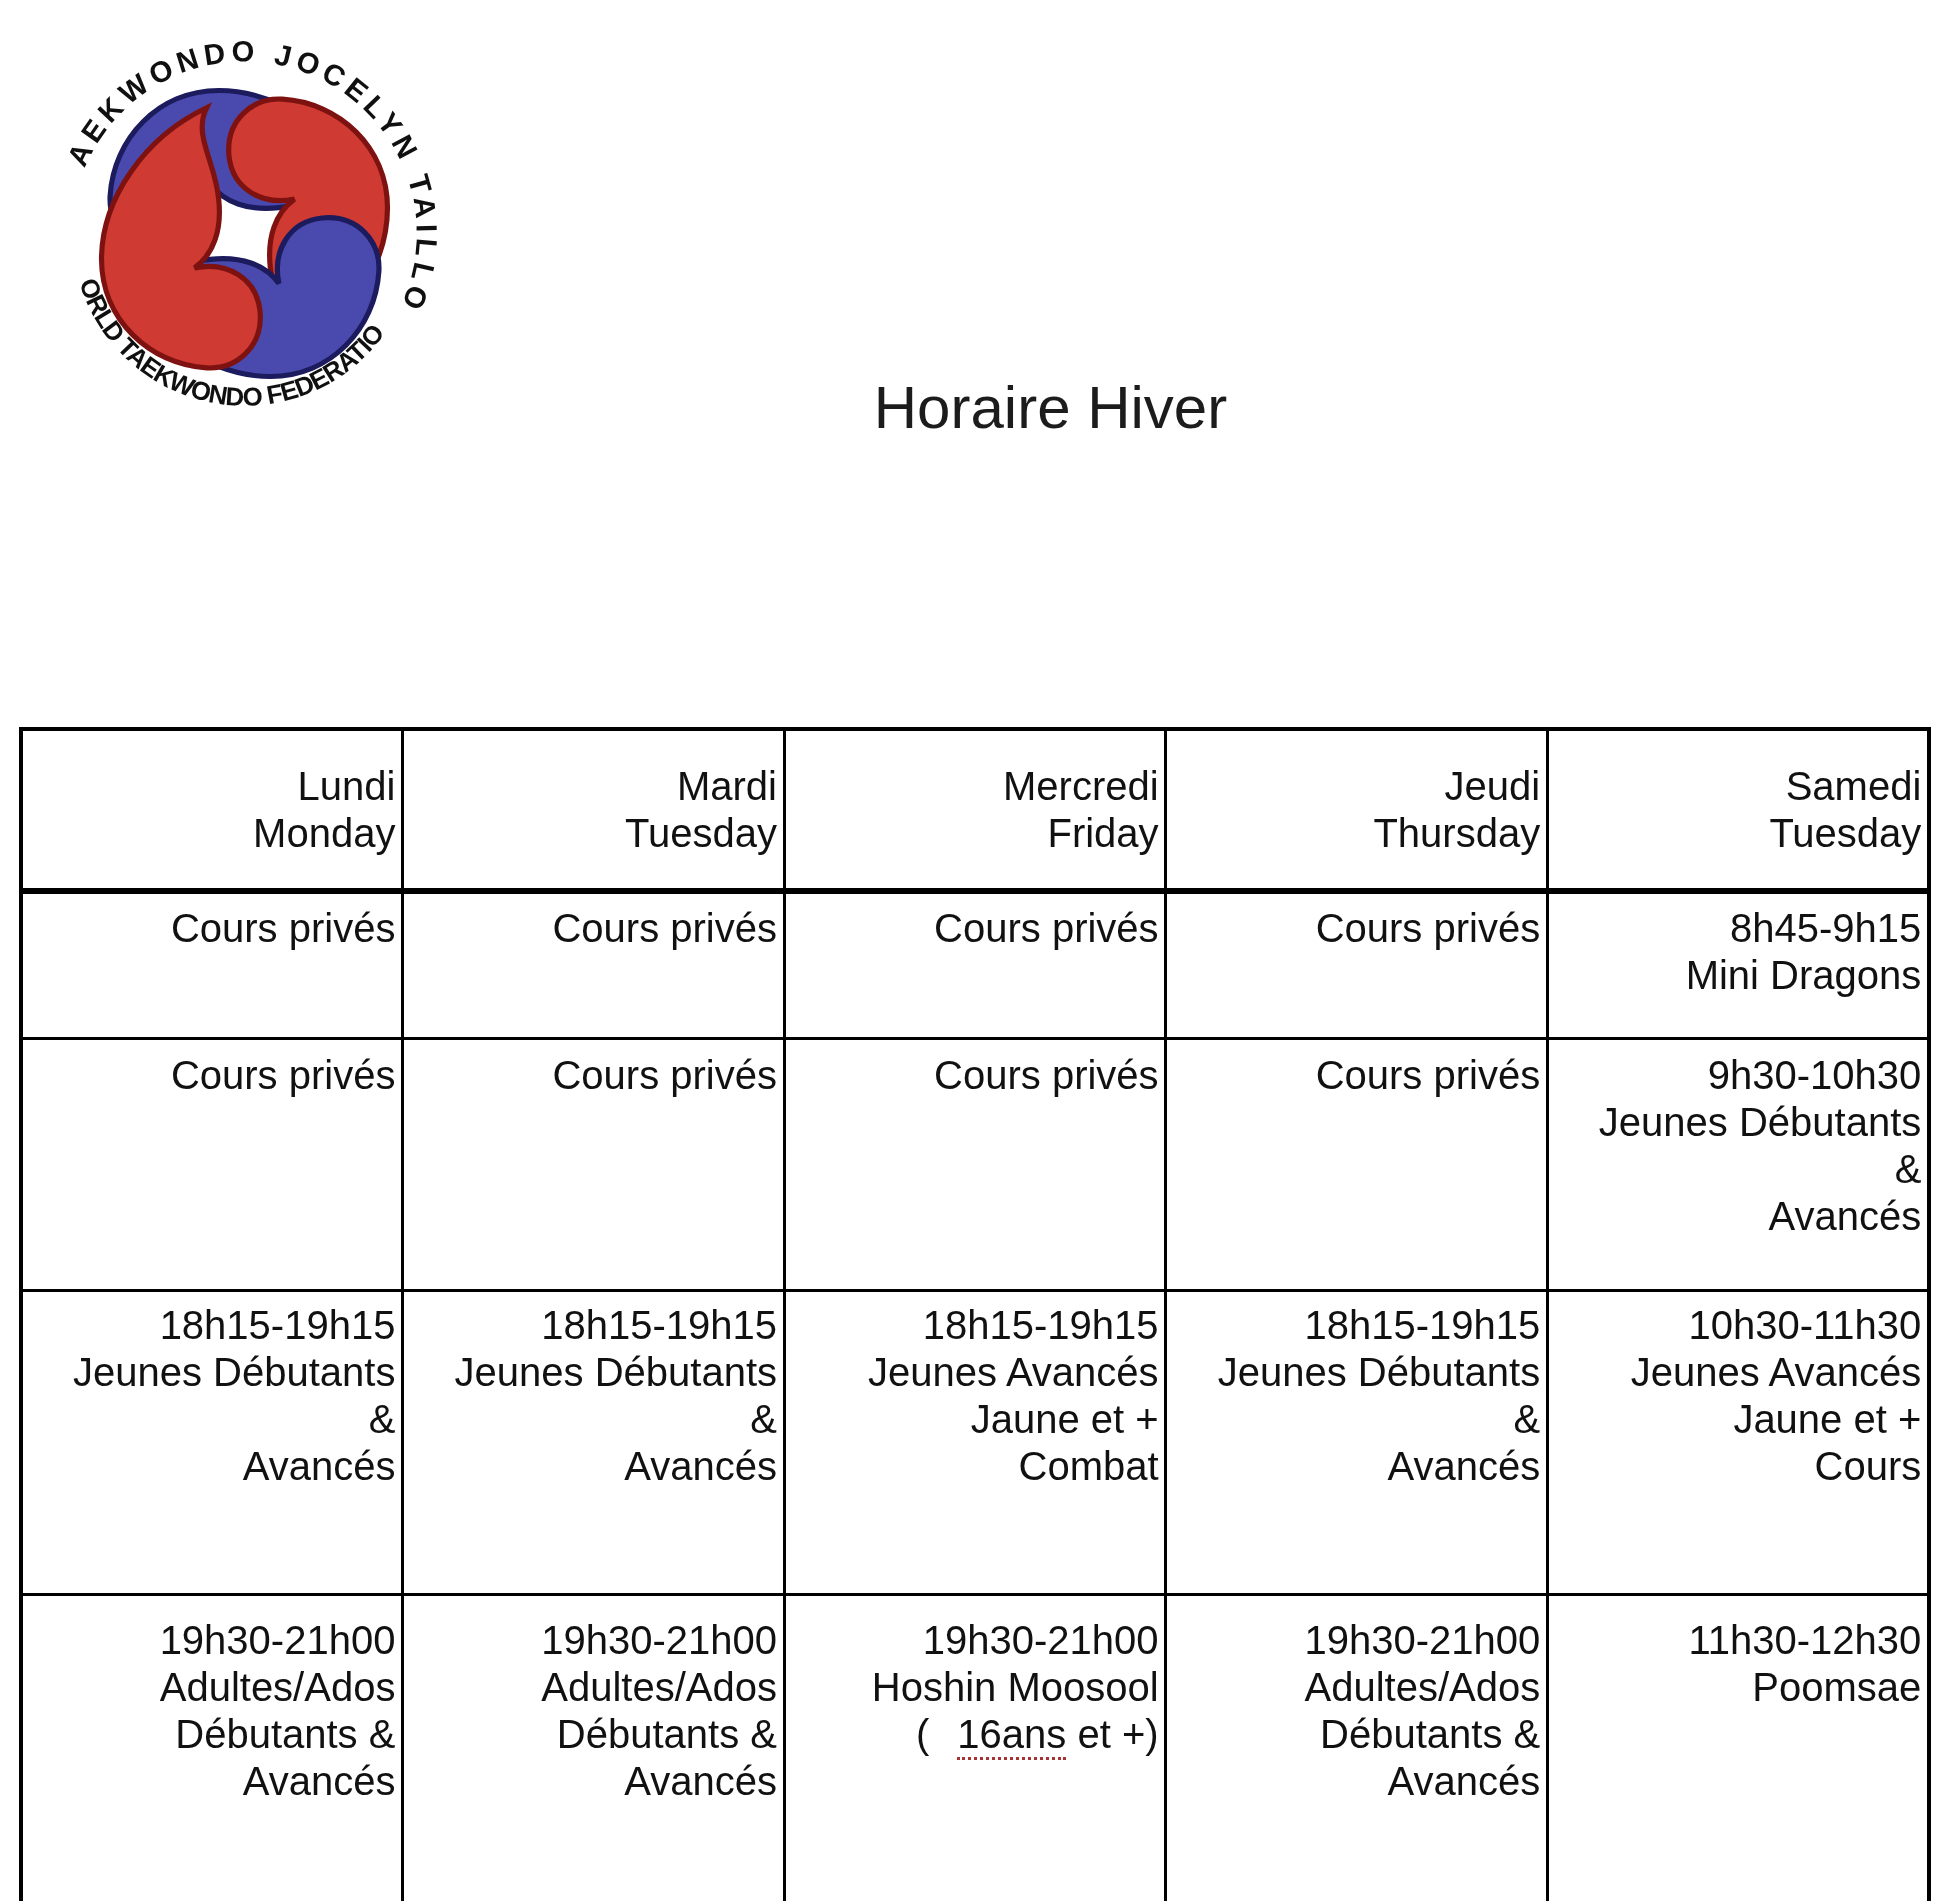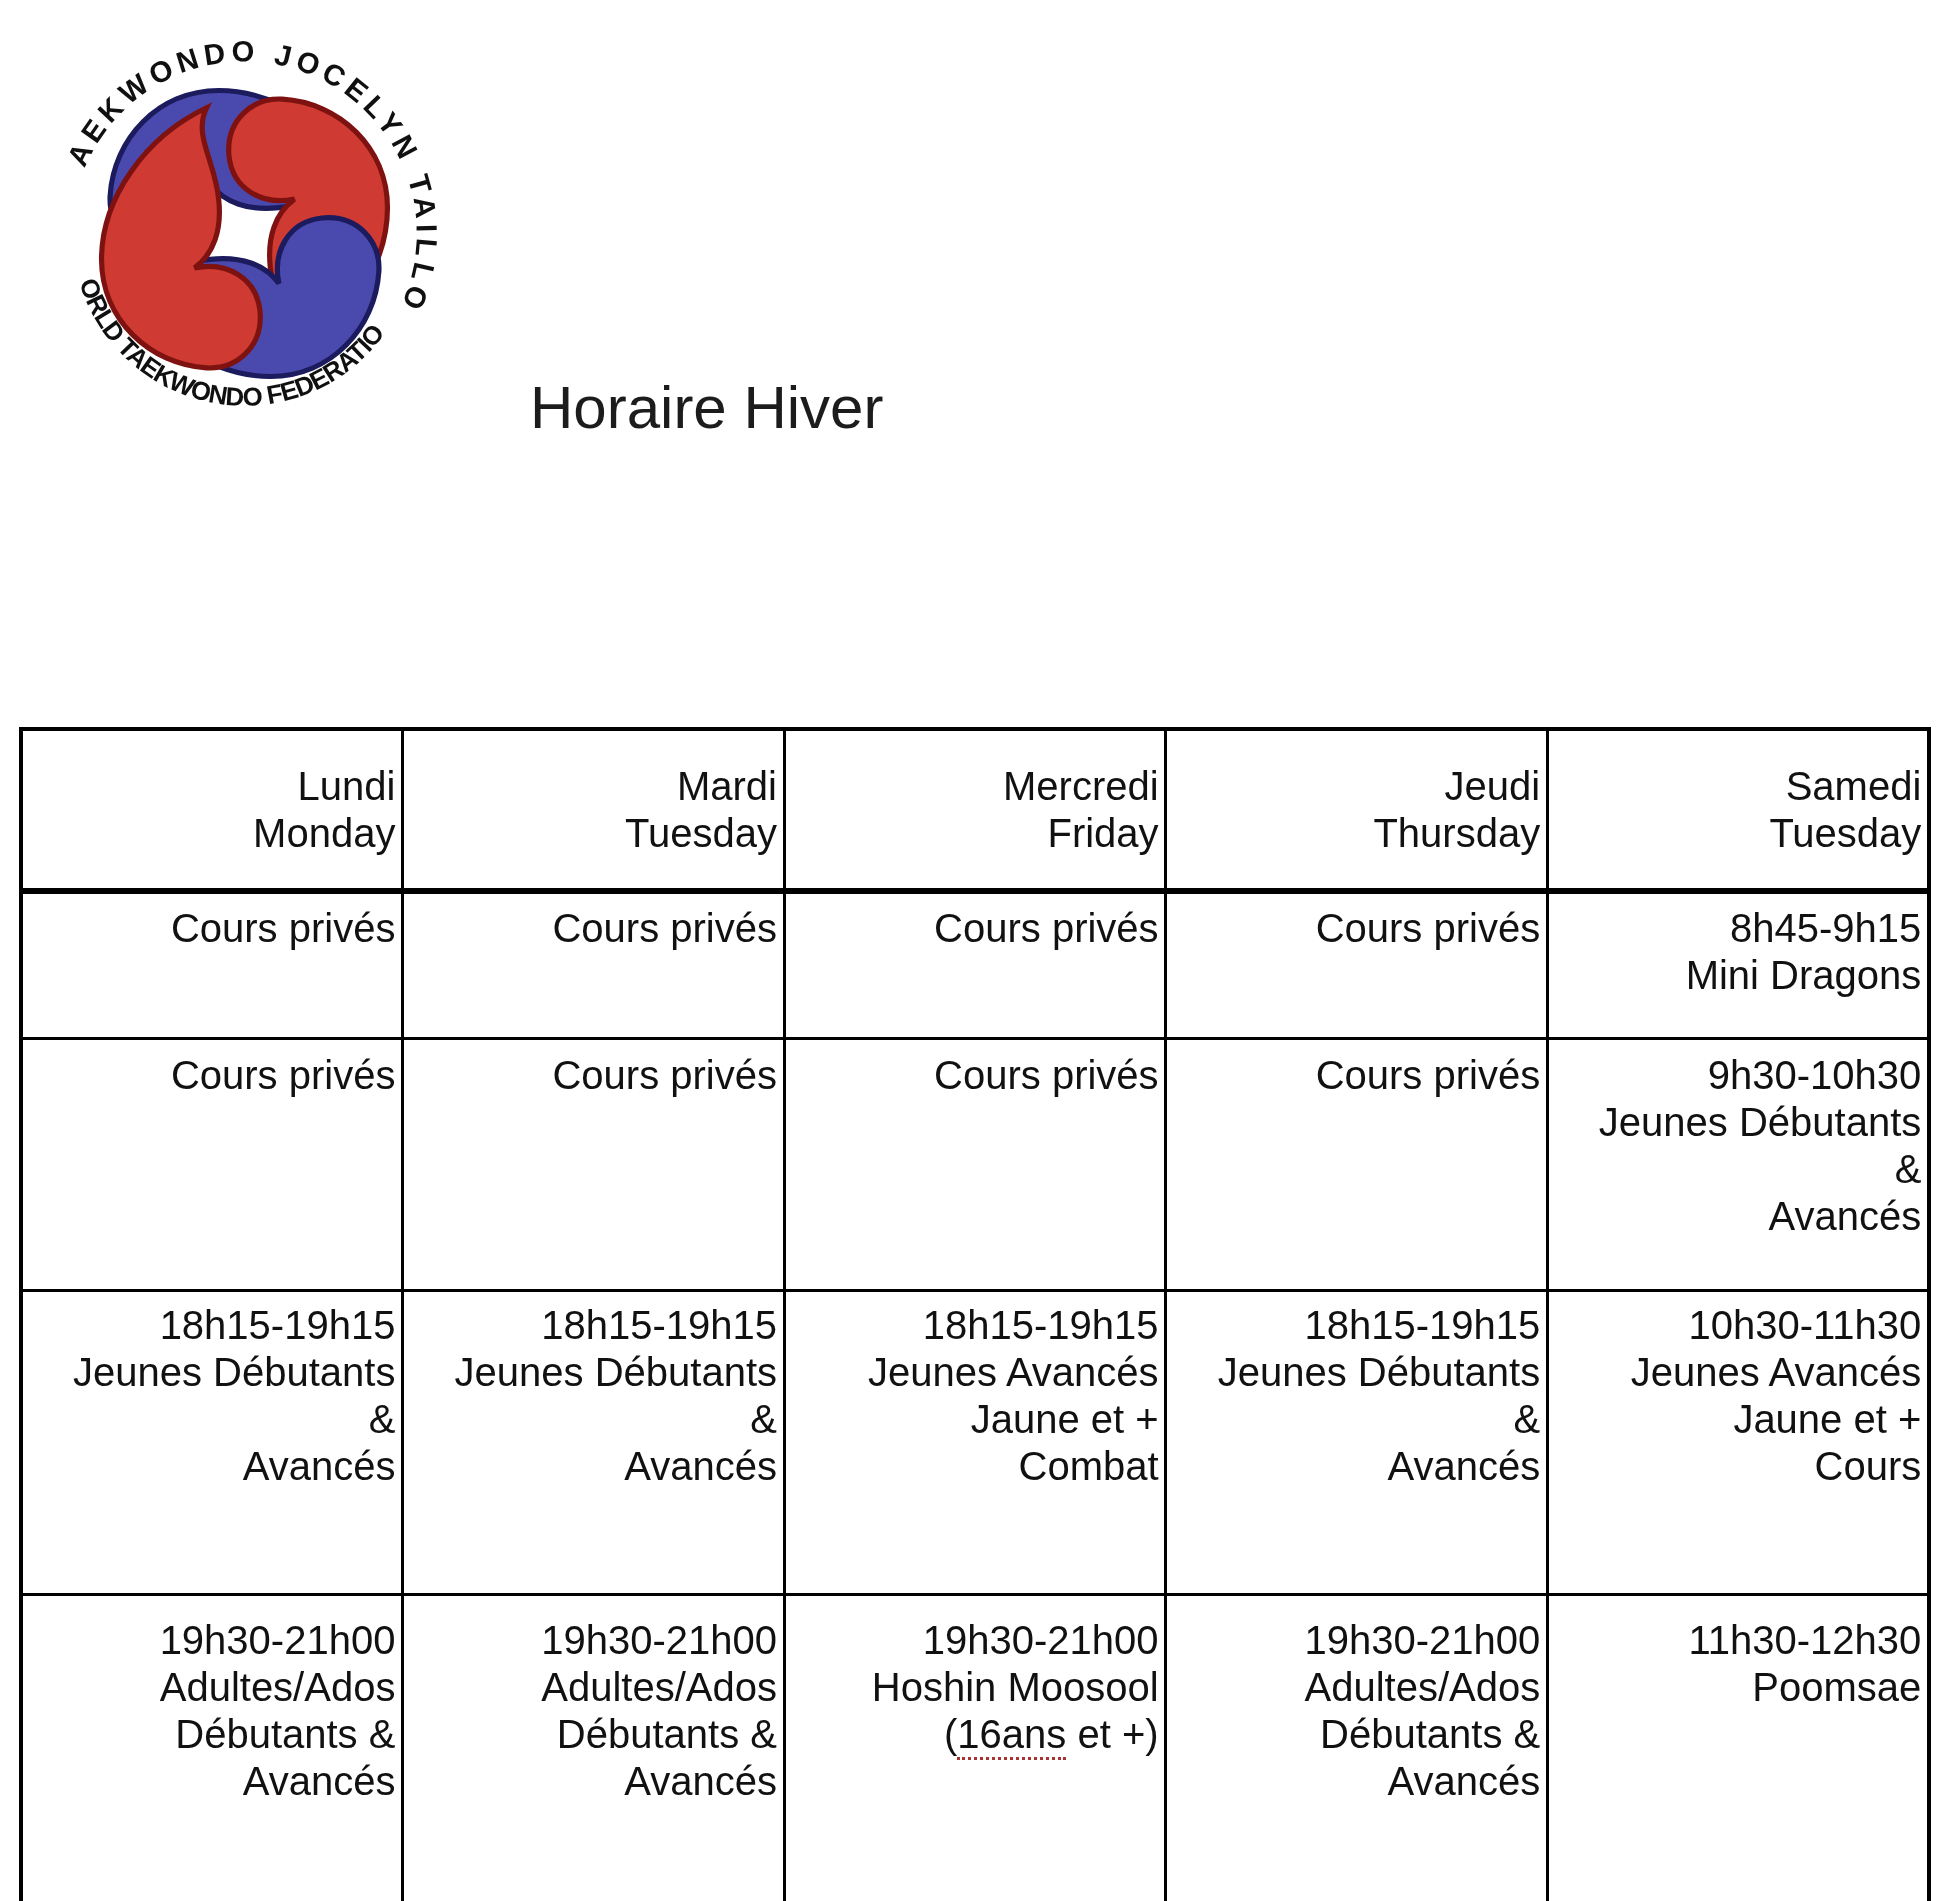--- a/index.html
+++ b/index.html
@@ -9,42 +9,42 @@
   }
   
   .logo{position:absolute;left:55px;top:44px;width:379px;height:379px;}
   .logo svg{overflow:visible;display:block;}
   .logo-arc-text{font-family:"Liberation Sans",sans-serif;font-weight:bold;fill:#101010;}
   .arc-top{font-size:17px;letter-spacing:3px;}
   .arc-bottom{font-size:15px;letter-spacing:-0.5px;}
   
   .title-block{
     position:absolute;left:530px;top:364px;width:1041px;
-    text-align:left;font-size:60px;line-height:88px;color:#1c1c1c;
+    text-align:center;font-size:60px;line-height:88px;color:#1c1c1c;
   }
   
   table.schedule{
     position:absolute;left:19px;top:727px;width:1912px;
     border-collapse:collapse;table-layout:fixed;
     font-size:40px;line-height:47px;color:#111;
   }
   table.schedule col{width:20%;}
   table.schedule th, table.schedule td{
     border:3.8px solid #000;text-align:right;white-space:pre-line;
     font-weight:normal;padding:0 5.7px;
   }
   table.schedule{border:4.7px solid #000;}
   tr.hdr th{height:157px;vertical-align:middle;border-bottom-width:6.6px;}
   tr.r1 td{height:132px;vertical-align:top;padding-top:11.4px;}
   tr.r2 td{height:237px;vertical-align:top;padding-top:11.4px;}
   tr.r3 td{height:291px;vertical-align:top;padding-top:10px;}
   tr.r4 td{height:339px;vertical-align:top;padding-top:21px;}
   .cell-line{white-space:normal;}
   .spellcheck-underline{
-    border-bottom:3.8px dotted #a83232;padding-bottom:0.9px;
+    border-bottom:3.8px dotted #a83232;padding-bottom:0.9px;margin-left:28px;
   }
 </style>
 </head>
 <body>
 
 <div class="logo">
   <svg width="379" height="379" viewBox="0 0 220 220">
     <defs>
       <path id="arcTop" d="M 16.0,75.8 A 100,100 0 1 1 196.6,160.0" fill="none"></path>
       <path id="arcBottom" d="M 14.4,139.2 A 100,100 0 0 0 188.8,171.6" fill="none"></path>

